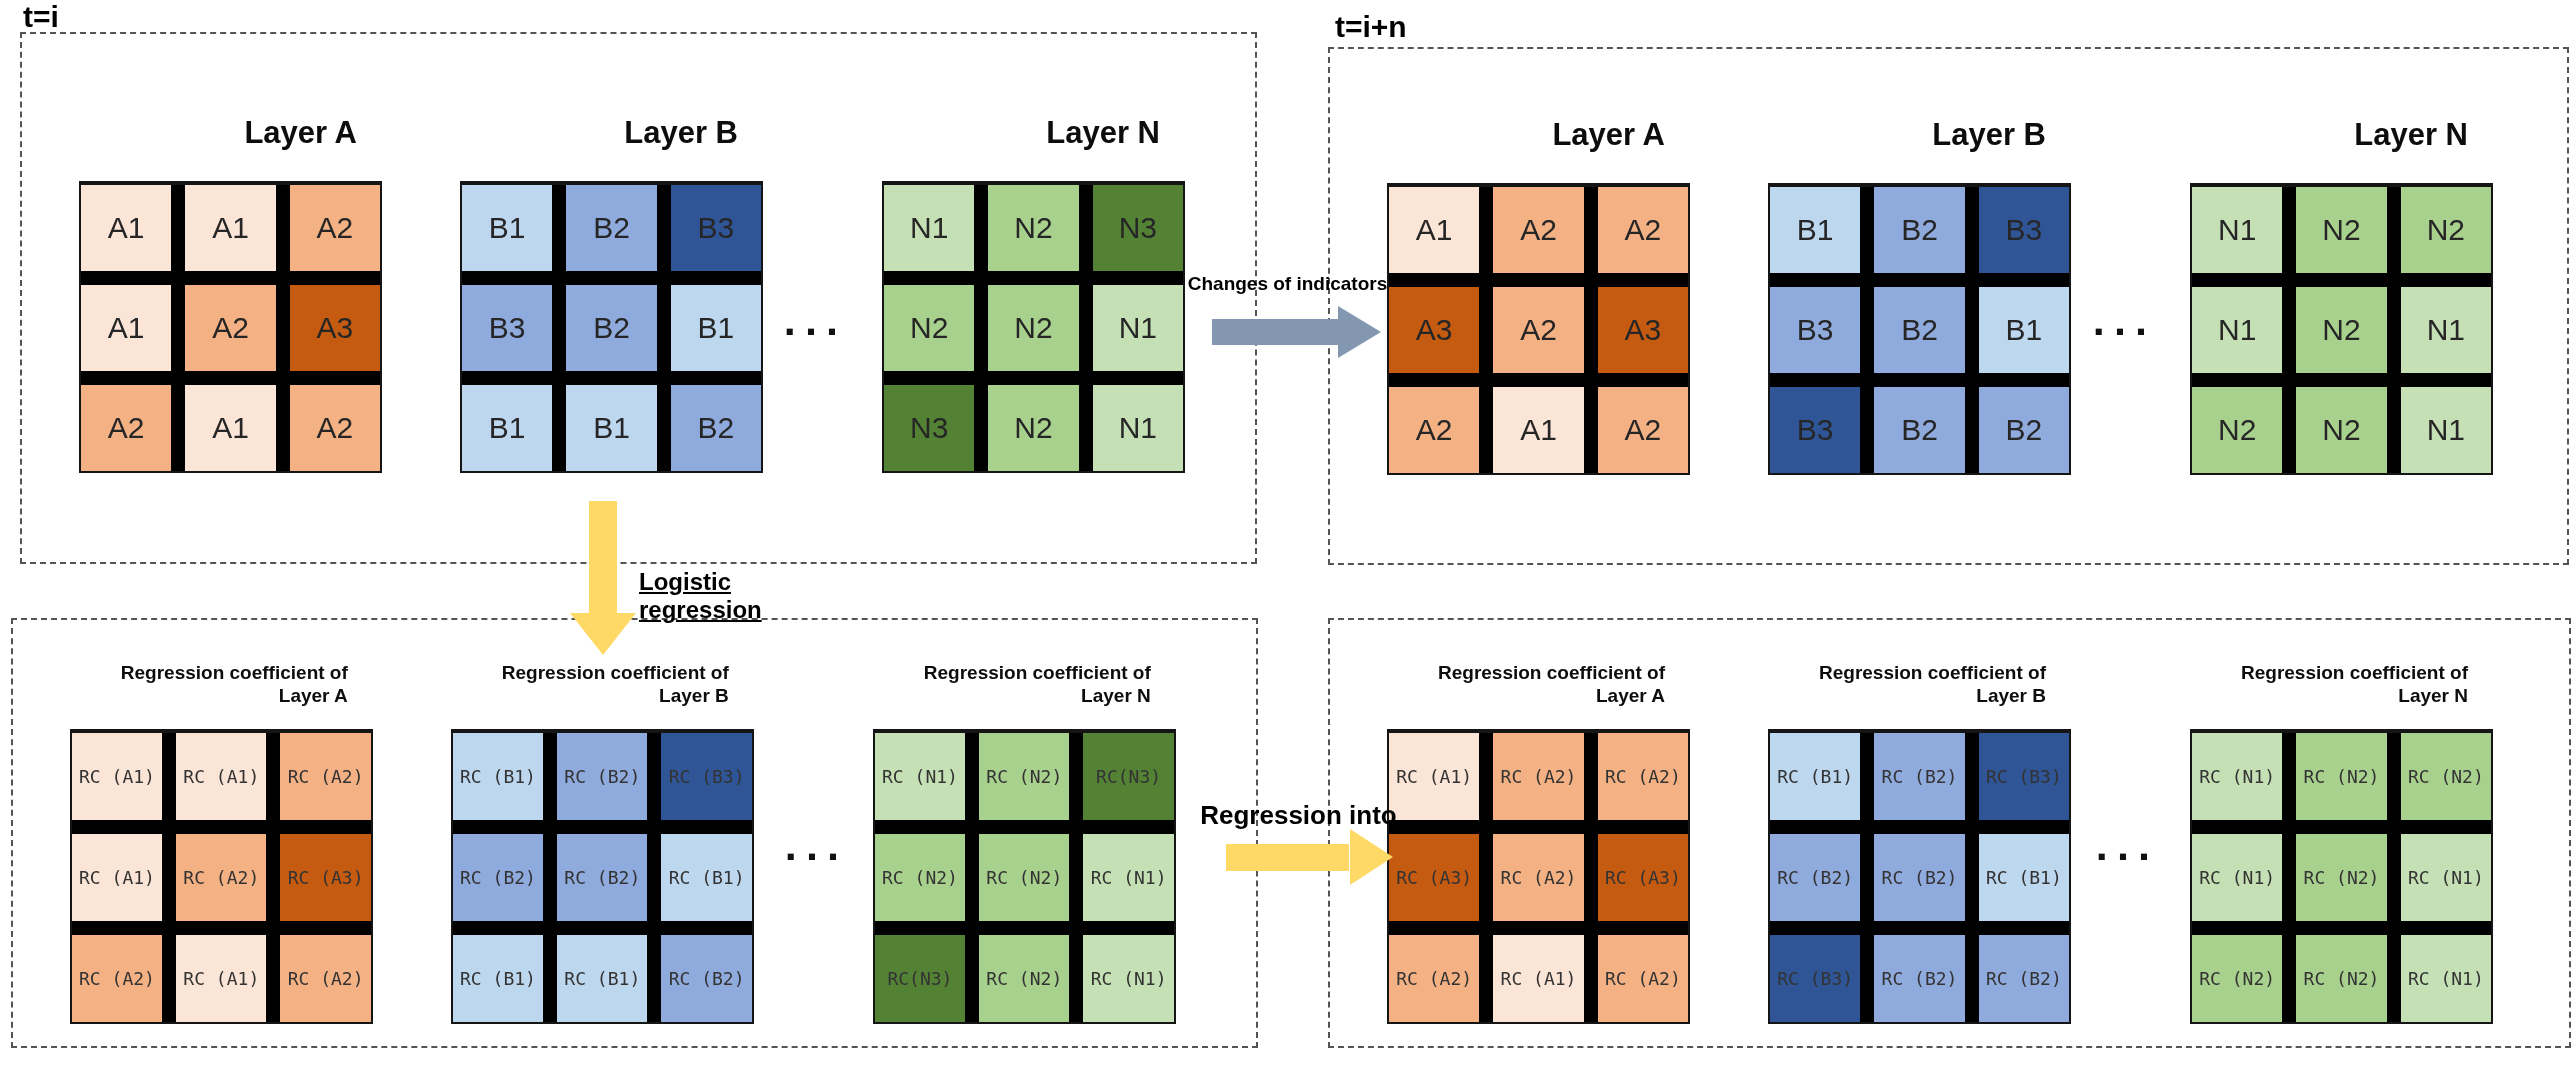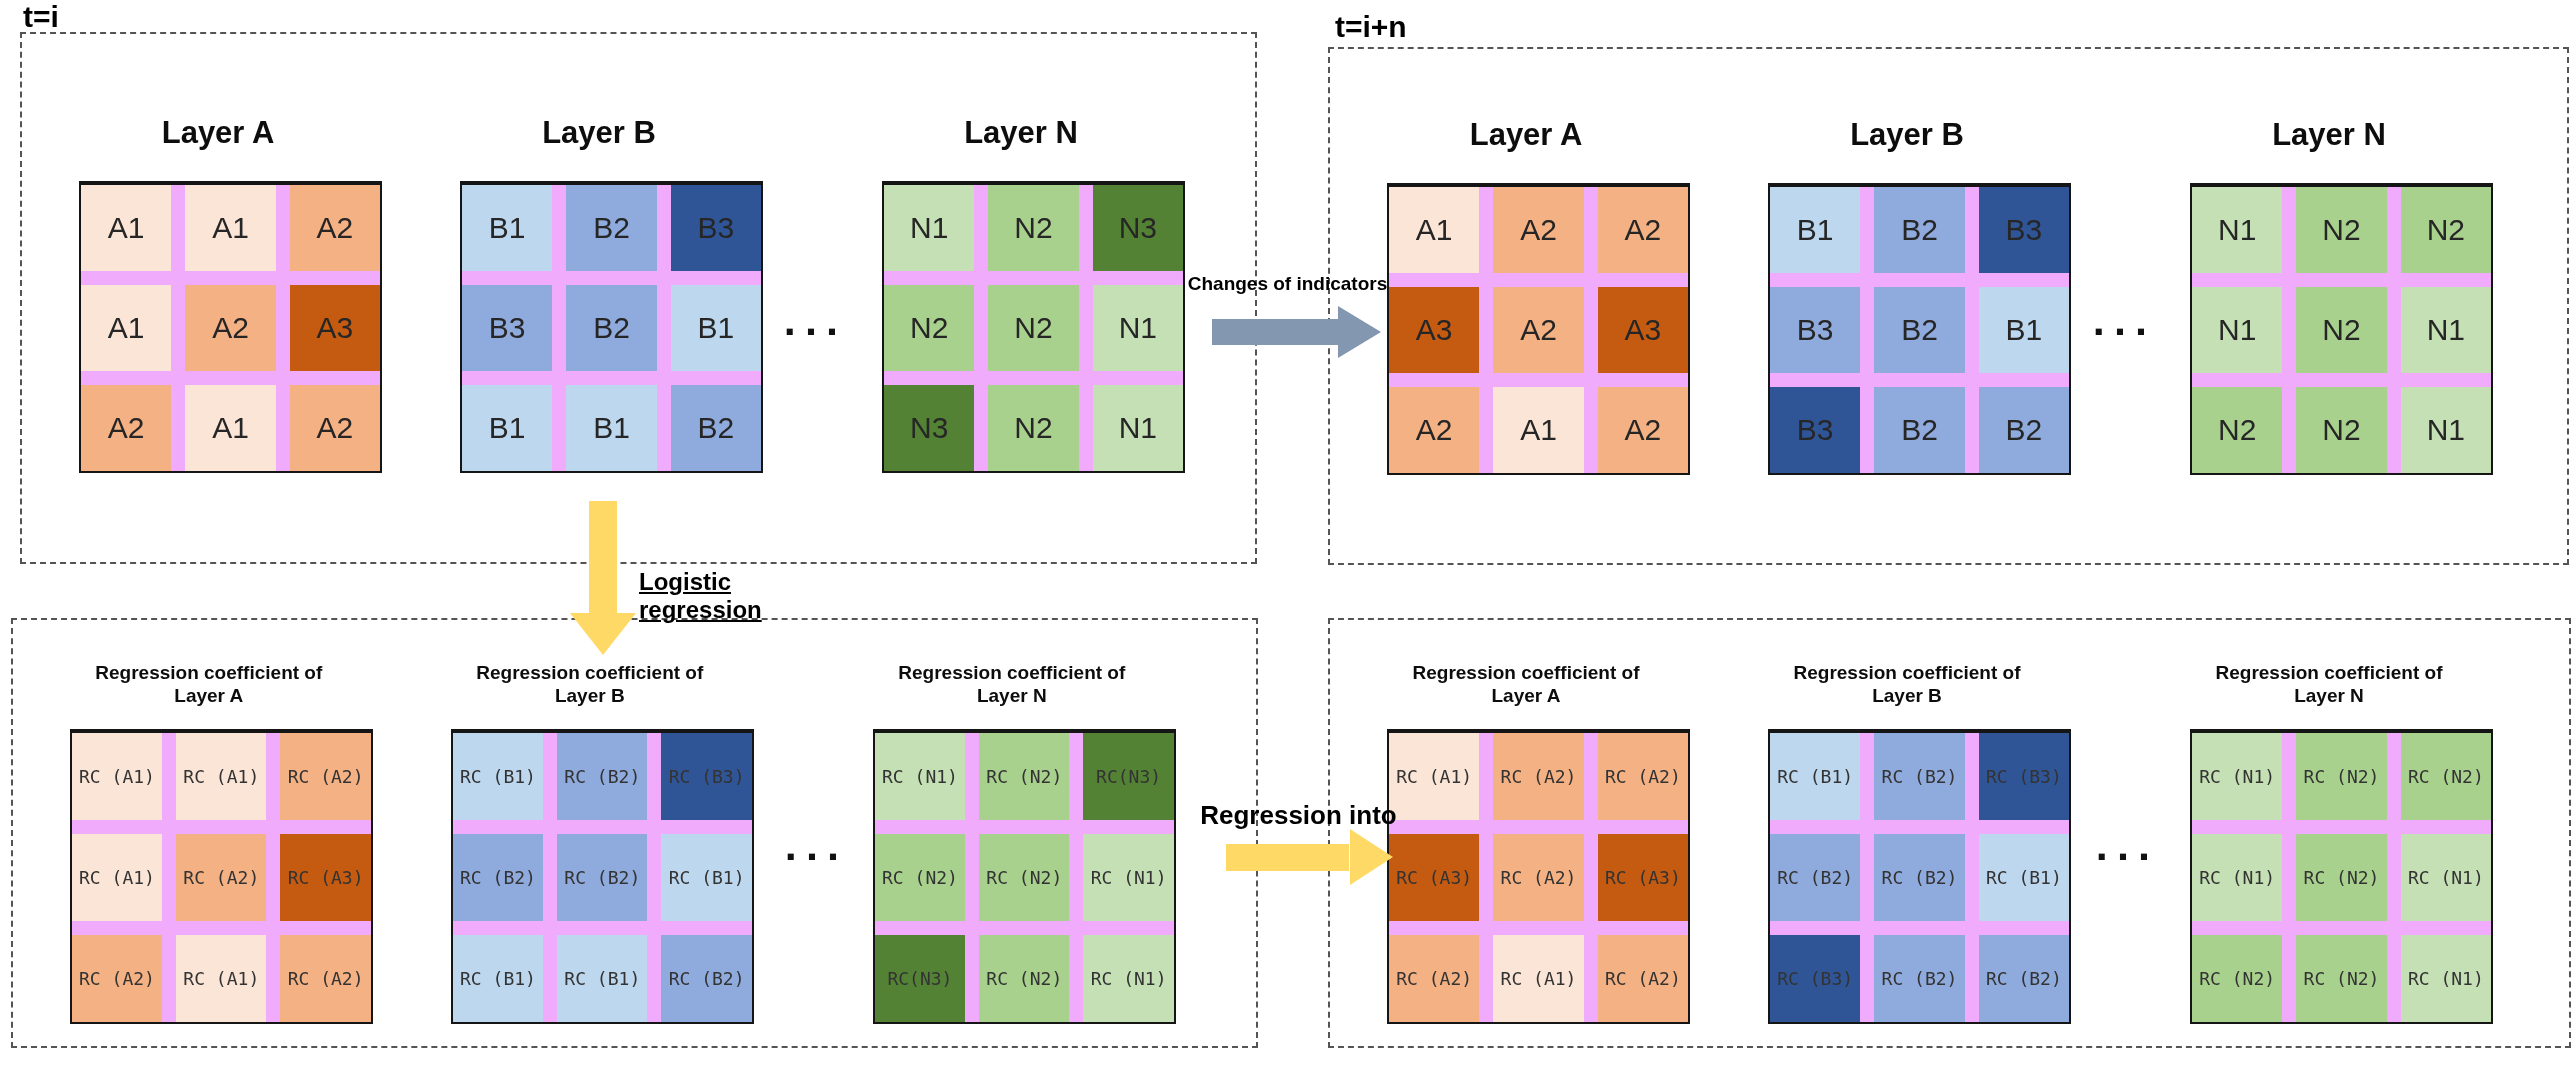--- a/index.html
+++ b/index.html
@@ -10,37 +10,37 @@
   .tbox{position:absolute;border:2.7px dashed #545454;background:transparent;}
   #box-tl{left:20px;top:32px;width:1233px;height:528px;}
   #box-tr{left:1328px;top:47px;width:1237px;height:514px;}
   #box-bl{left:10.8px;top:618px;width:1243px;height:426px;}
   #box-br{left:1328px;top:618px;width:1239px;height:426px;}
 
   .corner-label{position:absolute;font-weight:700;font-size:30px;color:#000;}
   #lbl-ti{left:23px;top:0px;}
   #lbl-tin{left:1335px;top:9.5px;}
 
-  .gslot{position:absolute;width:278px;text-align:center;}
+  .gslot{position:absolute;width:278px;text-align:right;}
   #box-tl .gslot{top:81px;}
   #box-tr .gslot{top:68px;}
   #box-bl .gslot{top:41px;}
   #box-br .gslot{top:41px;}
   .slot0{left:57px;}
   .slot1{left:438px;}
   .slot2{left:860px;}
 
   .gtitle{color:#0d0d0d;font-weight:700;}
   #box-tl .gtitle,#box-tr .gtitle{font-size:31px;line-height:35px;margin-bottom:31px;}
   #box-bl .gtitle,#box-br .gtitle{font-size:19px;line-height:23px;margin-bottom:22px;}
 
   .grid{
     display:grid;grid-template-columns:repeat(3,1fr);grid-template-rows:repeat(3,1fr);
     width:303px;height:292px;border:2px solid #151515;border-top-width:4px;
-    background:#f0abfc;gap:14px;box-sizing:border-box;
+    background:#000000;gap:14px;box-sizing:border-box;
   }
   #box-bl .grid,#box-br .grid{height:295px;}
   .cell{
     display:flex;align-items:center;justify-content:center;
     font-size:30px;color:#262626;
   }
   #box-bl .cell,#box-br .cell{
     font-family:"DejaVu Sans Mono",monospace;font-size:18px;color:#333333;white-space:pre;
   }
 

